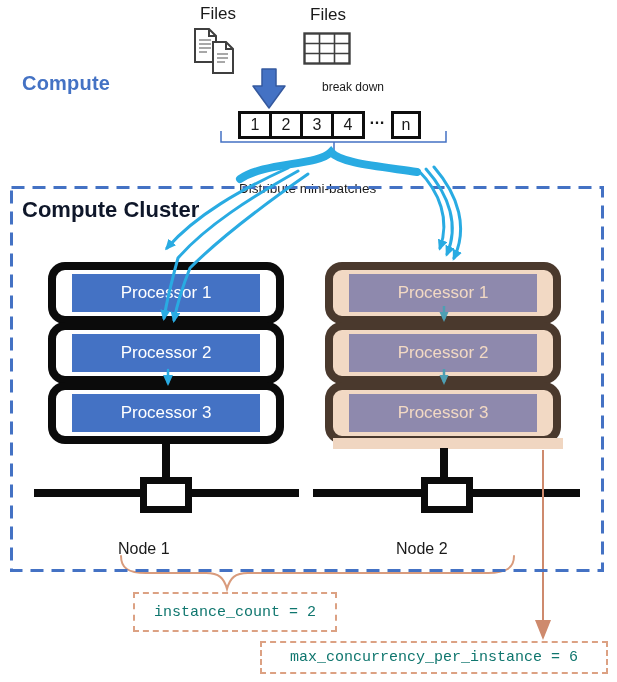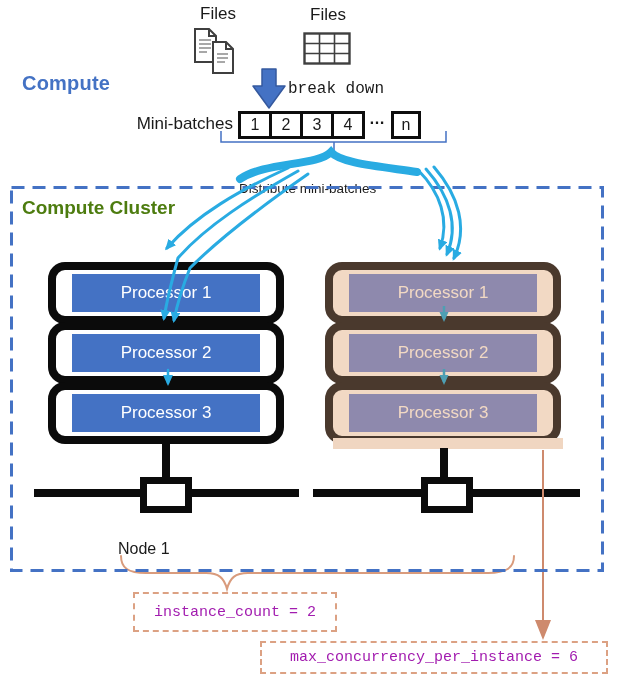--- a/index.html
+++ b/index.html
@@ -8,39 +8,39 @@
     font-family:"Liberation Sans",sans-serif;color:#1a1a1a;
   }
   .abs{position:absolute;}
   .lbl{white-space:nowrap;}
   .center{text-align:center;}
   .right{text-align:right;}
 
   
   .files-label{left:190px;top:4px;width:56px;font-size:17px;}
   .table-label{left:298px;top:5px;width:60px;font-size:17px;}
-  .breakdown-label{left:288px;top:80px;font-size:16px;font-family:Liberation Mono, monospace;}
+  .breakdown-label{left:322px;top:80px;font-size:12px;}
   .inputs-label{left:22px;top:72px;font-size:20px;font-weight:bold;color:#4472C4;letter-spacing:.2px;}
   .minibatches-label{left:118px;top:114px;width:115px;font-size:17px;}
 
   
   .batch-strip{left:238px;top:111px;display:flex;}
   .batch-cell{
     box-sizing:border-box;width:34px;height:28px;border:3px solid #0d0d0d;margin-left:-3px;
     display:flex;align-items:center;justify-content:center;font-size:16px;background:#fff;
   }
   .batch-cell:first-child{margin-left:0;}
   .batch-ellipsis{left:364px;top:110px;width:26px;font-size:16px;font-weight:600;text-align:center;}
   .batch-cell-n{left:391px;top:111px;box-sizing:border-box;width:30px;height:28px;border:3px solid #0d0d0d;
     display:flex;align-items:center;justify-content:center;font-size:16px;background:#fff;position:absolute;}
 
   .distribute-label{left:239px;top:181px;font-size:13.5px;}
 
   
-  .cluster-title{left:22px;top:197px;font-size:19px;font-weight:bold;color:#4d7c0f;text-align:right;}
+  .cluster-title{left:22px;top:197px;font-size:22px;font-weight:bold;color:#0f172a;text-align:right;}
 
   .node{width:236px;}
   .node1{left:48px;top:262px;}
   .node2{left:325px;top:262px;}
   .slab{
     box-sizing:border-box;height:62px;border:8px solid #0b0b0b;border-radius:17px;background:#ffffff;
   }
   .slab + .slab{margin-top:-2px;}
   .node2 .slab{border-color:#4a392d;background:#f2d9c4;}
   .proc-bar{
@@ -61,21 +61,21 @@
   .n2-stem{left:440px;top:448px;height:32px;}
   .n2-line{left:313px;top:489px;width:267px;}
   .n2-box{left:421px;top:477px;}
 
   .node-label{width:100px;font-size:16px;text-align:left;top:540px;}
   .node1-label{left:118px;}
   .node2-label{left:396px;}
 
   
   .anno-box{
-    box-sizing:border-box;border:2px dashed #dca183;color:#a21caf;
+    box-sizing:border-box;border:2px dashed #dca183;color:#0f766e;
     font-family:"Liberation Mono",monospace;display:flex;align-items:center;justify-content:center;
     background:#ffffff00;
   }
   .instance-box{left:133px;top:592px;width:204px;height:40px;font-size:15px;}
   .max-box{left:260px;top:641px;width:348px;height:33px;font-size:15px;}
 
   
   #overlay{position:absolute;left:0;top:0;width:617px;height:682px;pointer-events:none;}
   .icon-wrap{line-height:0;}
 </style>
@@ -118,21 +118,20 @@
 
   <div class="abs icon-wrap" style="left:252px;top:68px;">
     <svg width="34" height="41" viewBox="0 0 34 41">
       <polygon points="10,1 24,1 24,18 33,18 17,40 1,18 10,18" fill="#4472C4" stroke="#35599e" stroke-width="1.5" stroke-linejoin="round"></polygon>
     </svg>
   </div>
   <div class="abs lbl breakdown-label">break down</div>
 
   <div class="abs lbl inputs-label">Compute</div>
 
-  <div class="abs lbl minibatches-label right">Mini-batches</div>
   <div class="abs batch-strip">
     <div class="batch-cell">1</div>
     <div class="batch-cell">2</div>
     <div class="batch-cell">3</div>
     <div class="batch-cell">4</div>
   </div>
   <div class="abs lbl batch-ellipsis">…</div>
   <div class="batch-cell-n">n</div>
 
   <div class="abs lbl distribute-label">Distribute mini-batches</div>
@@ -165,20 +164,21 @@
   <div class="abs tan-strip"></div>
 
   <div class="abs net-stem n1-stem"></div>
   <div class="abs net-line n1-line"></div>
   <div class="abs net-box n1-box"></div>
   <div class="abs net-stem n2-stem"></div>
   <div class="abs net-line n2-line"></div>
   <div class="abs net-box n2-box"></div>
 
   <div class="abs lbl node-label node1-label">Node 1</div>
+  <div class="abs lbl node-label node2-label">Node 2</div>
 
   <div class="abs anno-box instance-box">instance_count = 2</div>
   <div class="abs anno-box max-box">max_concurrency_per_instance = 6</div>
 
   <svg id="overlay">
     <defs>
       <marker id="mCyan" markerUnits="userSpaceOnUse" markerWidth="16" markerHeight="14" refX="8" refY="5" orient="auto">
         <path d="M0,0 L11,5 L0,10 Z" fill="#29ABE2"></path>
       </marker>
       <marker id="mTeal" markerUnits="userSpaceOnUse" markerWidth="14" markerHeight="12" refX="7" refY="4.5" orient="auto">

